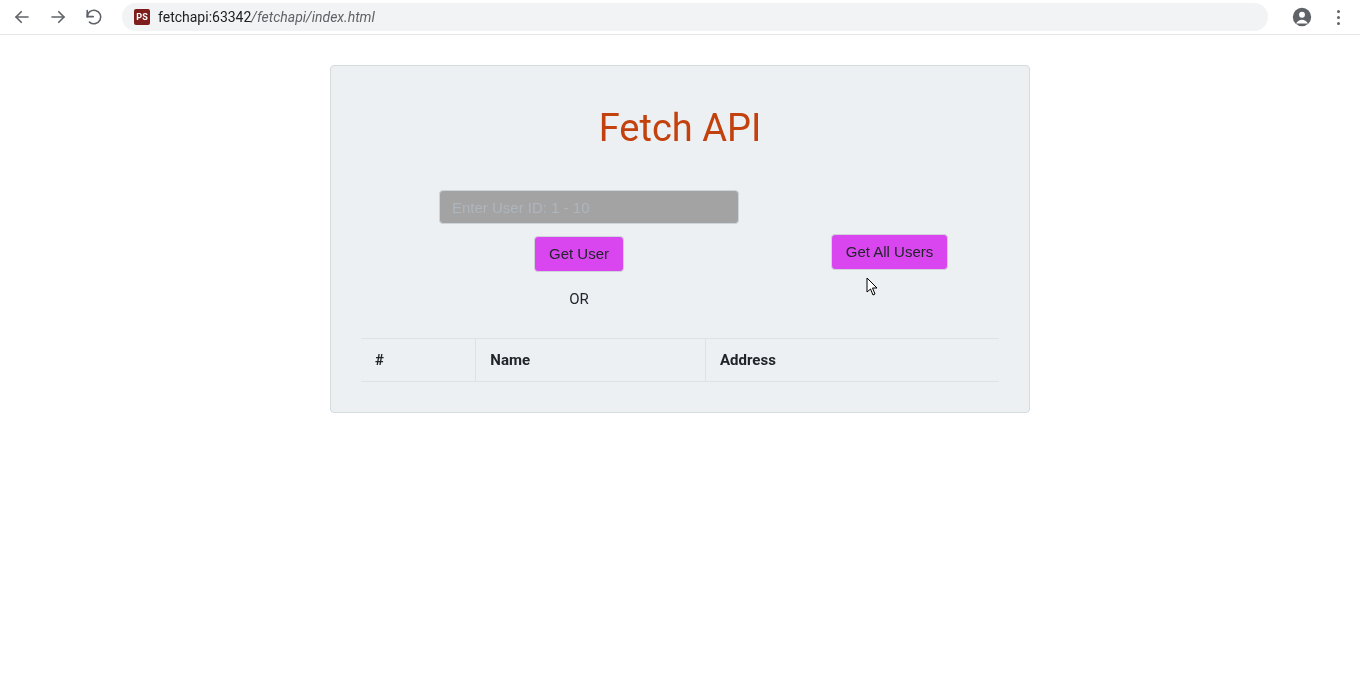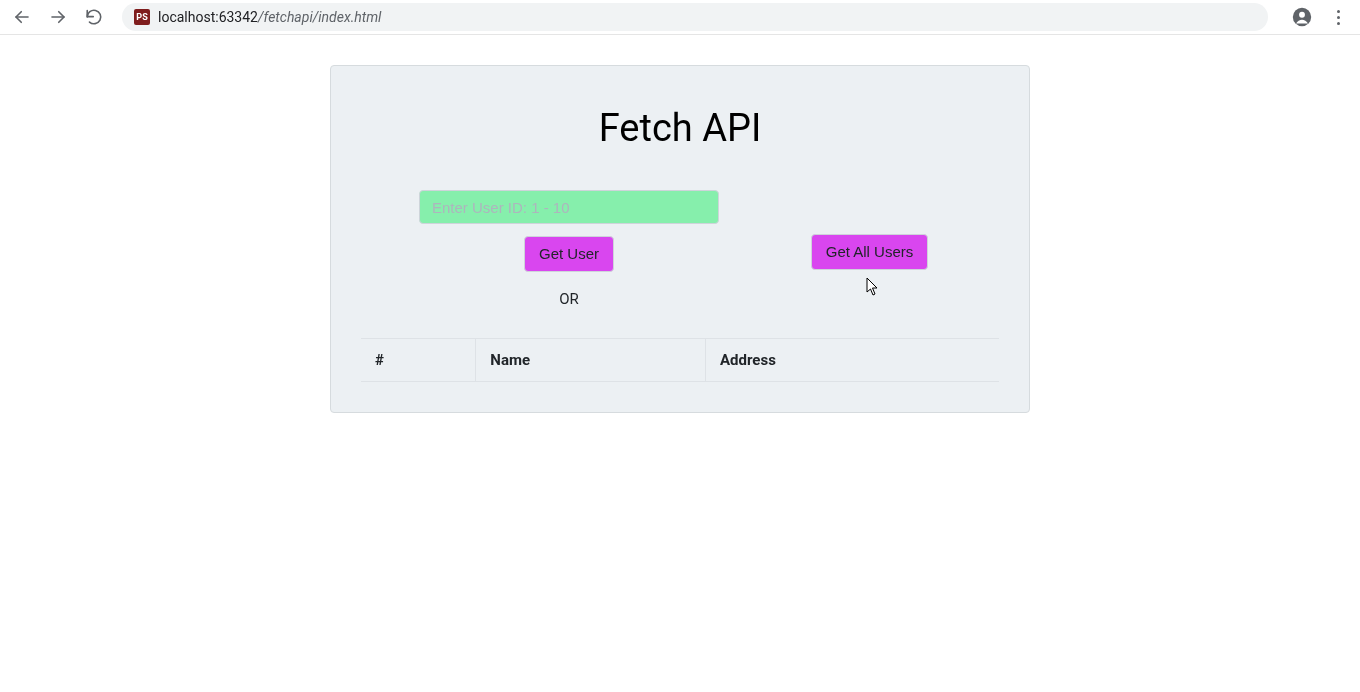--- a/index.html
+++ b/index.html
@@ -109,21 +109,21 @@
       width: 700px;
       background: #ecf0f3;
       border: 1px solid #d6dbde;
       border-radius: 4px;
       padding: 30px 30px 30px 30px;
     }
     .title {
       text-align: center;
       font-size: 38px;
       font-weight: 400;
-      color: #000000;
+      color: #c2410c;
       margin-top: 10px;
       margin-bottom: 40px;
     }
     .controls {
       display: flex;
       align-items: flex-start;
       justify-content: space-between;
       gap: 20px;
     }
     .col-left {
@@ -141,23 +141,24 @@
       align-items: center;
       padding-top: 44px;
       padding-right: 58px;
     }
     .text-input {
       width: 300px;
       height: 34px;
       padding: 6px 12px;
       font-size: 15px;
       color: #495057;
-      background: #86efac;
+      background: #a3a3a3;
       border: 1px solid #ced4da;
       border-radius: 4px;
+      margin-left: 20px;
     }
     .text-input::placeholder {
       color: #adb5bd;
     }
     .btn {
       display: inline-block;
       padding: 7px 14px;
       font-size: 15px;
       color: #212529;
       background: #d946ef;
@@ -224,21 +225,21 @@
   </div>
   <div class="nav-btn">
     <svg viewBox="0 0 24 24" fill="none" stroke="currentColor" stroke-width="2.2" stroke-linecap="round" stroke-linejoin="round">
         <path d="M3 12a9 9 0 1 1 3 6.7"></path>
         <polyline points="3 4 3 12 11 12" transform="translate(0 -0.5)"></polyline>
       </svg>
   </div>
   <div class="url-bar">
     <div class="favicon">PS</div>
     <div class="url-text">
-      <span class="url-host">localhost:63342</span><span class="url-path">/fetchapi/index.html</span>
+      <span class="url-host">fetchapi:63342</span><span class="url-path">/fetchapi/index.html</span>
     </div>
   </div>
   <div class="profile-btn">
     <svg viewBox="0 0 24 24" fill="currentColor">
         <circle cx="12" cy="12" r="10" fill="#5f6368"></circle>
         <circle cx="12" cy="9.5" r="3.2" fill="#fff"></circle>
         <path d="M5.5 19.2c1.4-2.8 4-4.2 6.5-4.2s5.1 1.4 6.5 4.2" fill="#fff"></path>
       </svg>
   </div>
   <div class="menu-btn">

